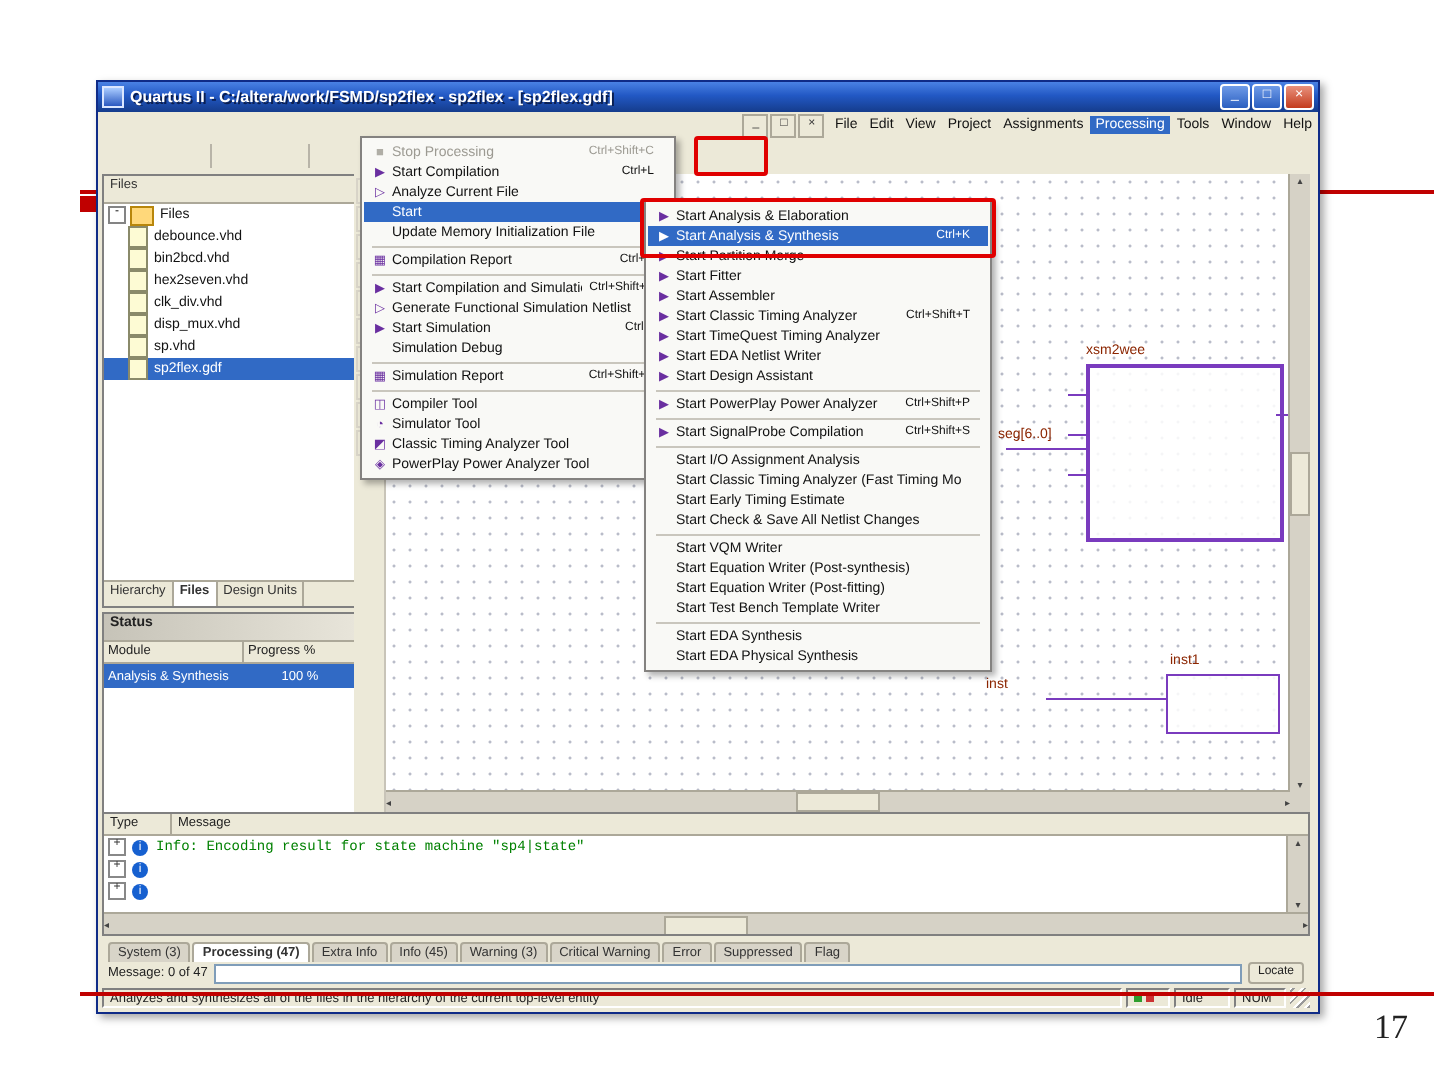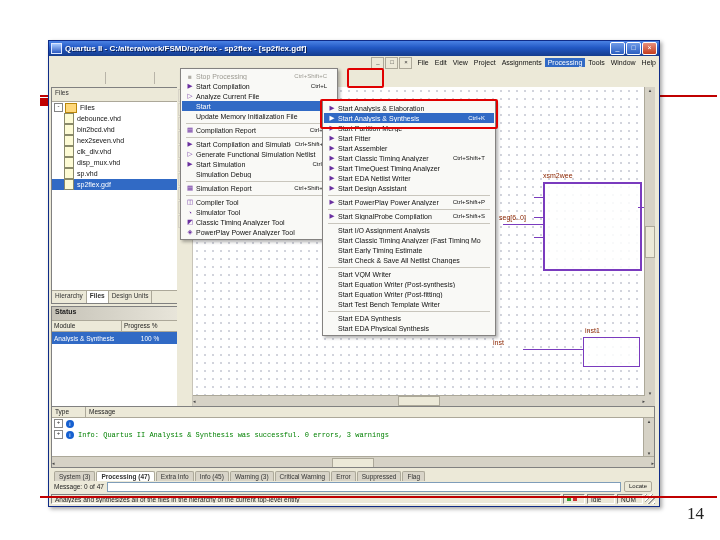--- a/index.html
+++ b/index.html
@@ -352,28 +352,32 @@
       <div class="corner"></div>
     </div>
 
     <div class="messages">
       <div class="msg-head">
         <span class="msg-col c1">Type</span>
         <span class="msg-col c2">Message</span>
       </div>
       <div class="msg-body">
 
+      <div class="mrow">
+            <span class="exp2">+</span>
+            <span class="iico">i</span>
+            <span>Info: Encoding result for state machine "sp4|state"</span>
+          </div>
           <div class="mrow">
             <span class="exp2">+</span>
             <span class="iico">i</span>
           </div>
           <div class="mrow">
             <span class="exp2">+</span>
             <span class="iico">i</span>
-            <span>Info: Quartus II Analysis &amp; Synthesis was successful. 0 errors, 3 warnings</span>
           </div>
         </div>
       <div class="msg-hscroll">
         <span>◂</span>
         <span class="thumb hthumb"></span>
         <span>▸</span>
       </div>
       <div class="msg-vscroll">
         <span>▴</span>
         <span>▾</span>
@@ -705,15 +709,15 @@
         <span class="lbl">Start EDA Physical Synthesis</span>
         <span class="sc"></span>
         <span class="sub"></span>
       </div>
     </div>
 
   <div class="ann menu-hl"></div>
   <div class="ann toolbar-hl"></div>
 
   <div class="redline bottom"></div>
-  <div class="pagenum">14</div>
+  <div class="pagenum">17</div>
 
 </div>
 
 </body></html>

